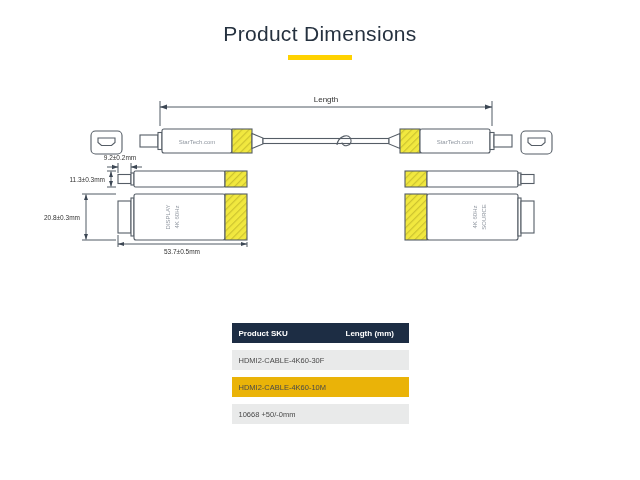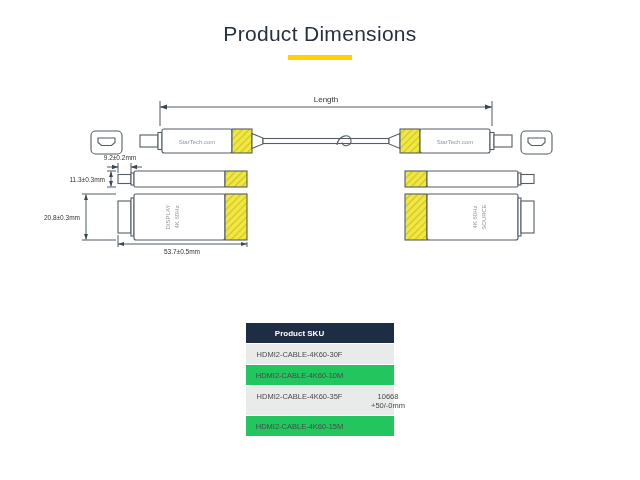--- a/index.html
+++ b/index.html
@@ -20,42 +20,42 @@
   }
   .accent-bar {
     width:64px; height:5px;
     background:#ffd200;
     margin:9px auto 0;
   }
 
   .diagram-svg { display:block; margin-top:28px; }
 
   .sku-table {
-    width:148px;
+    width:177px;
     margin:50px auto 0;
-    text-align:center;
   }
   .thead, .tr {
     display:grid;
     grid-template-columns:107px 70px;
   }
   .thead {
     background:#1d2d44;
     color:#ffffff;
     font-size:8px;
     font-weight:bold;
   }
   .th { padding:6px 7px 5px; }
   .tr {
-    margin-top:1px;
+    margin-top:7px;
     color:#4a4a4a;
     font-size:7.5px;
+    gap:15px;
   }
   .tr.even { background:#e9eaea; }
-  .tr.odd  { background:#22c55e; }
+  .tr.odd  { background:#eab308; }
   .td { padding:6px 7px 5px; }
 </style>
 </head>
 <body>
 
 <div class="page">
 
   <header>
     <h1>Product Dimensions</h1>
     <div class="accent-bar"></div>
@@ -171,29 +171,28 @@
       <rect x="518" y="110" width="3" height="38"></rect>
       <rect x="521" y="113" width="13" height="32"></rect>
     </g>
     <text x="484" y="131" transform="rotate(-90 484 129)" text-anchor="middle" font-size="6" fill="#9097a0">SOURCE</text>
     <text x="475" y="131" transform="rotate(-90 475 129)" text-anchor="middle" font-size="6" fill="#9097a0">4K 60Hz</text>
   </svg>
 
   <div class="sku-table">
     <div class="thead">
       <div class="th">Product SKU</div>
+      <div class="th">Length (mm)</div>
     </div>
     <div class="tr even">
       <div class="td">HDMI2-CABLE-4K60-30F</div>
     </div>
     <div class="tr odd">
       <div class="td">HDMI2-CABLE-4K60-10M</div>
     </div>
     <div class="tr even">
-      <div class="td">HDMI2-CABLE-4K60-35F</div>
       <div class="td">10668 +50/-0mm</div>
     </div>
     <div class="tr odd">
-      <div class="td">HDMI2-CABLE-4K60-15M</div>
     </div>
   </div>
 
 </div>
 
 </body></html>

